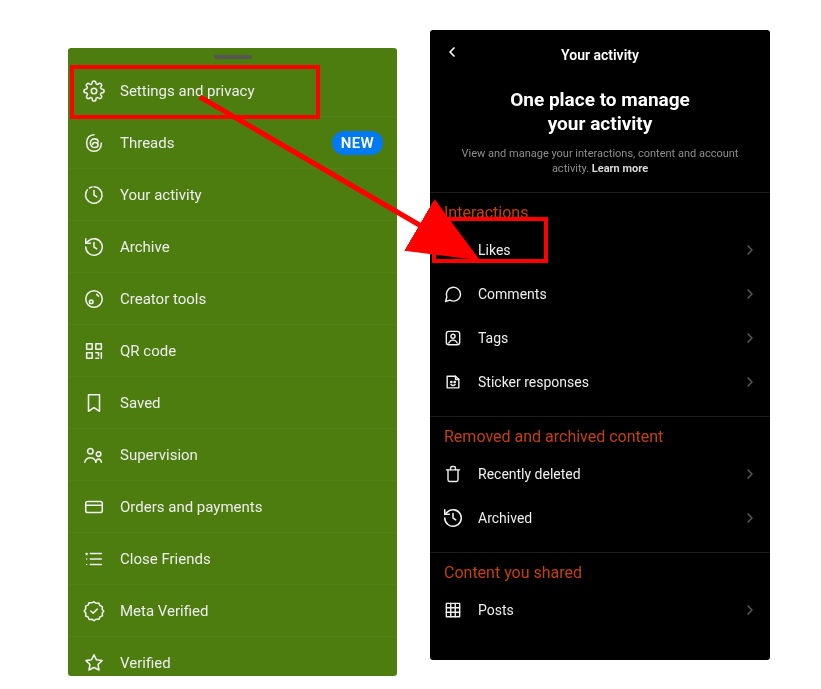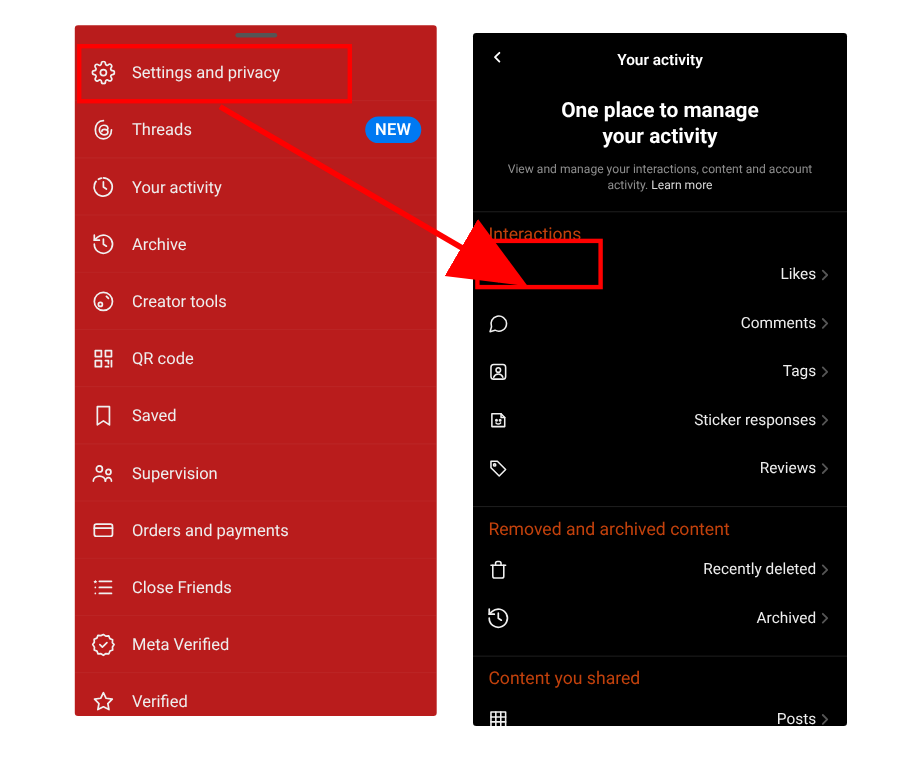--- a/index.html
+++ b/index.html
@@ -10,24 +10,24 @@
     height: 689px;
     position: relative;
     overflow: hidden;
   }
   .screen {
     position: absolute;
     border-radius: 3px;
   }
   .screen-left {
     left: 68px;
-    top: 23px;
+    top: 48px;
     width: 329px;
     height: 628px;
-    background: #b91c1c;
+    background: #4d7c0f;
     color: #eee;
     overflow: hidden;
   }
   .screen-right {
     left: 430px;
     top: 30px;
     width: 340px;
     height: 630px;
     background: #000;
     color: #eee;
@@ -110,38 +110,37 @@
     line-height: 1.25;
   }
   .promo-sub {
     margin-top: 10px;
     font-size: 11px;
     color: #8e8e8e;
     line-height: 1.4;
   }
   .promo-sub .learn {
     color: #d9d9d9;
-    font-weight: 400;
+    font-weight: 700;
   }
   .section {
     border-top: 1px solid #1c1c1c;
   }
   .section-hdr {
     font-size: 16px;
     color: #c2410c;
     padding: 10px 14px 6px;
   }
   .act-row {
     display: flex;
     align-items: center;
     height: 44px;
     padding: 0 12px;
     cursor: pointer;
     position: relative;
-    text-align: right;
   }
   .act-row .icon {
     width: 22px;
     height: 22px;
     display: flex;
     align-items: center;
     justify-content: center;
     margin-right: 14px;
     color: #f0f0f0;
   }
@@ -373,34 +372,20 @@
               <path d="M9.5 15c.8.8 1.7 1.2 2.5 1.2s1.7-.4 2.5-1.2"></path>
             </svg>
           </span>
           <span class="label">Sticker responses</span>
           <span>
             <svg class="chev" viewBox="0 0 24 24" fill="none" stroke="currentColor" stroke-width="2.5" stroke-linecap="round" stroke-linejoin="round">
               <polyline points="9 18 15 12 9 6"></polyline>
             </svg>
           </span>
         </div>
-        <div class="act-row">
-          <span class="icon">
-            <svg width="20" height="20" viewBox="0 0 24 24" stroke="currentColor" stroke-width="1.7" fill="none" stroke-linecap="round" stroke-linejoin="round">
-              <path d="M20 13l-7 7-9-9V4h7z"></path>
-              <circle cx="8" cy="8" r="1.2"></circle>
-            </svg>
-          </span>
-          <span class="label">Reviews</span>
-          <span>
-            <svg class="chev" viewBox="0 0 24 24" fill="none" stroke="currentColor" stroke-width="2.5" stroke-linecap="round" stroke-linejoin="round">
-              <polyline points="9 18 15 12 9 6"></polyline>
-            </svg>
-          </span>
-        </div>
         <div style="height: 12px;"></div>
       </div>
       <div class="section">
         <div class="section-hdr">Removed and archived content</div>
         <div class="act-row">
           <span class="icon">
             <svg width="20" height="20" viewBox="0 0 24 24" stroke="currentColor" stroke-width="1.7" fill="none" stroke-linecap="round" stroke-linejoin="round">
               <polyline points="4 7 20 7"></polyline>
               <path d="M18 7v12a2 2 0 0 1-2 2H8a2 2 0 0 1-2-2V7"></path>
               <path d="M9 7V5a2 2 0 0 1 2-2h2a2 2 0 0 1 2 2v2"></path>

